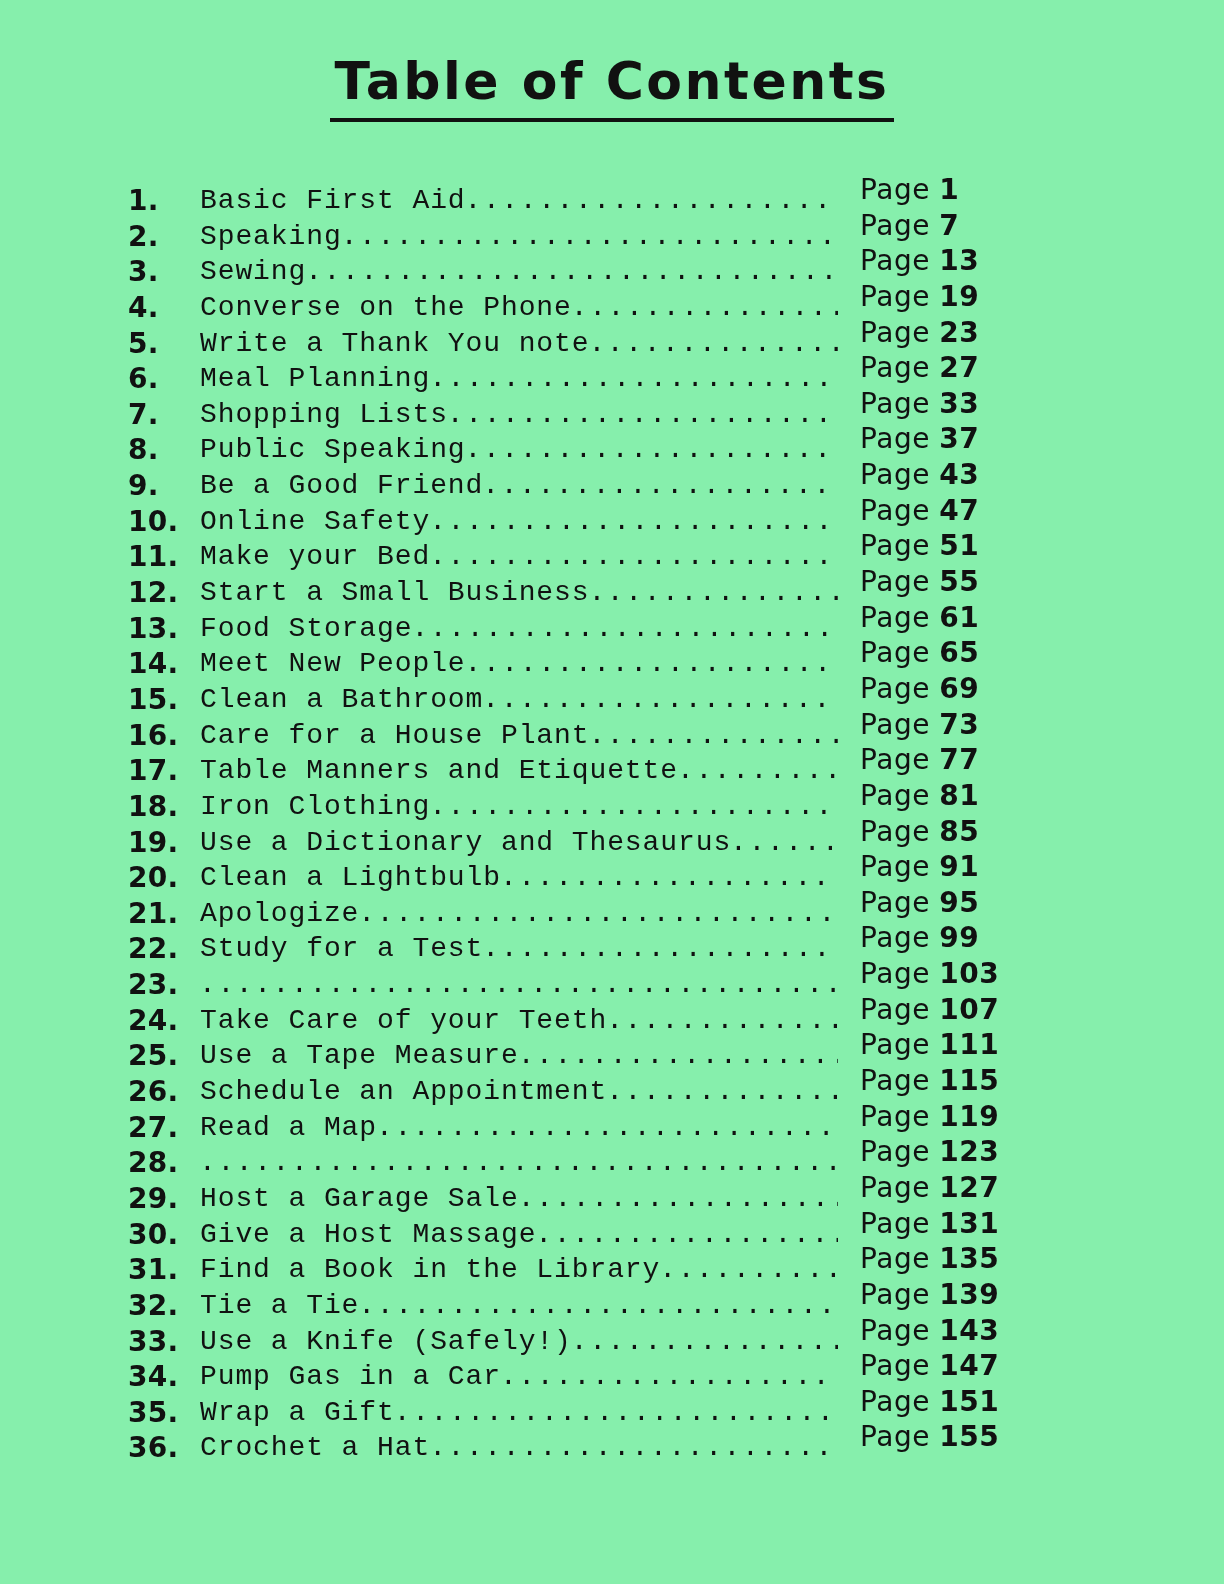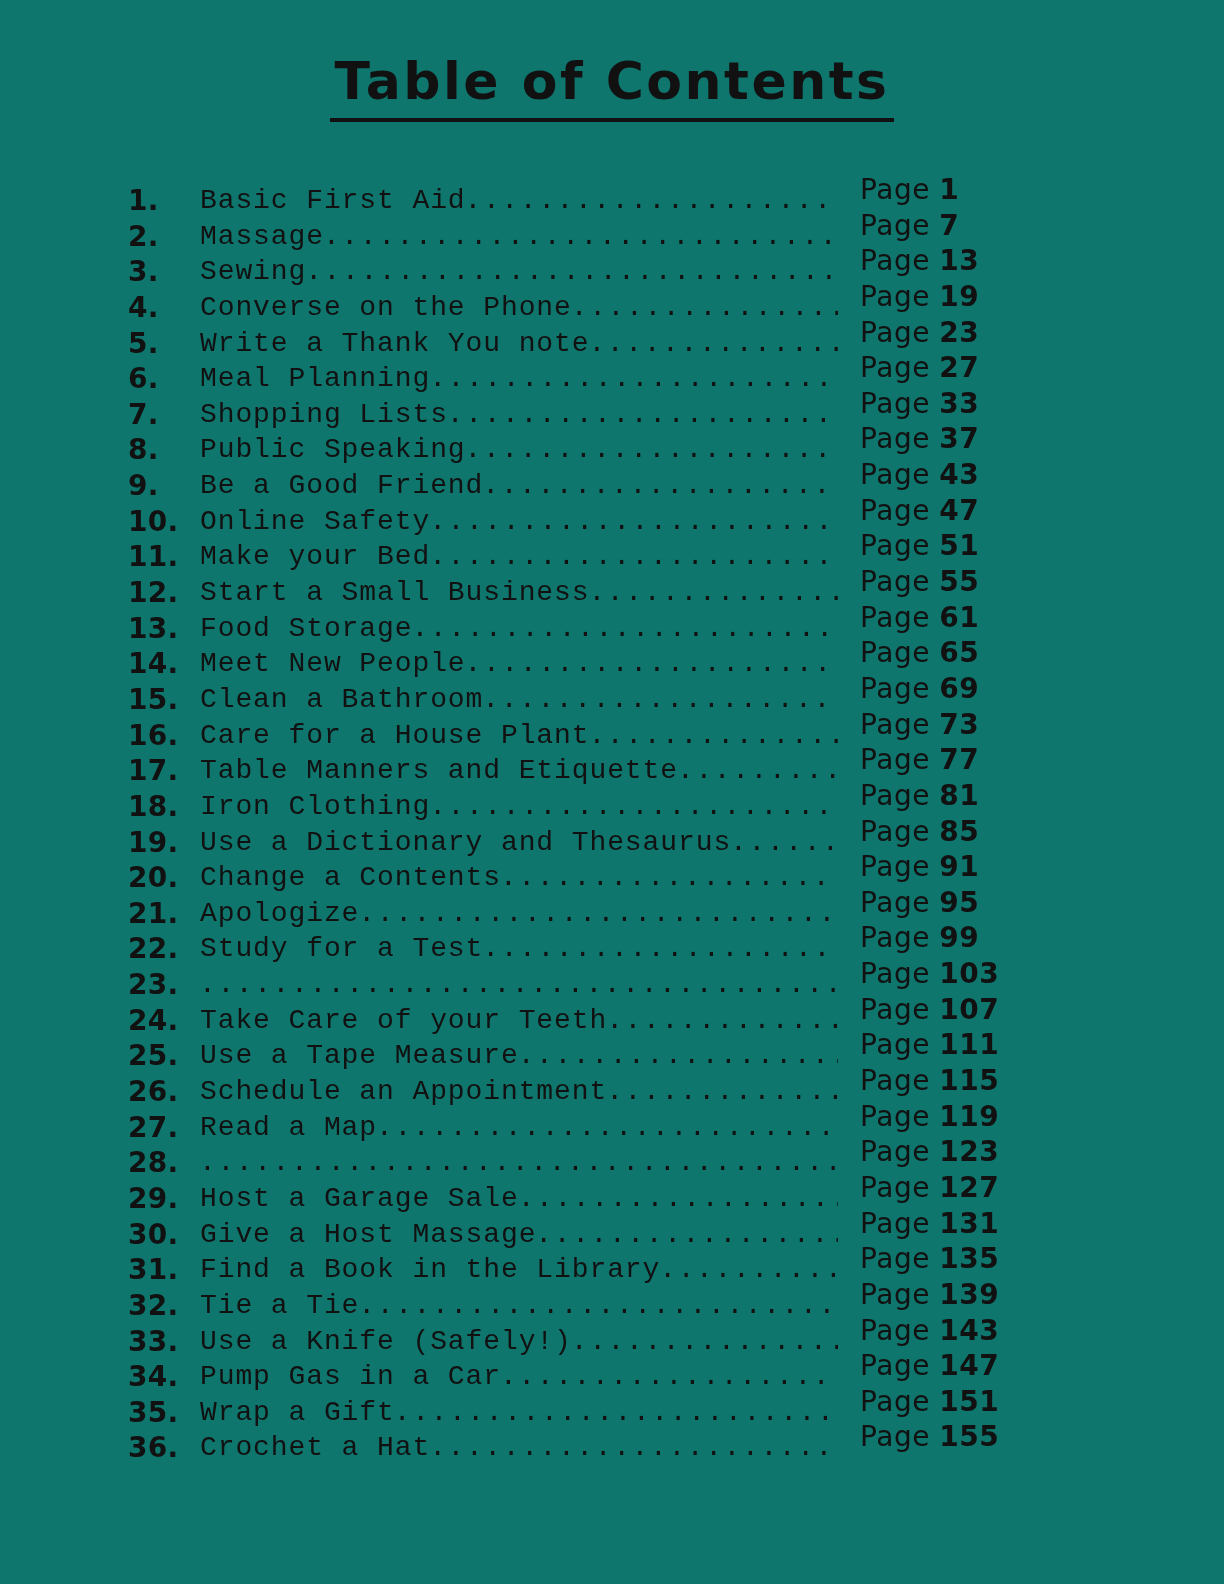--- a/index.html
+++ b/index.html
@@ -14,21 +14,21 @@
     position: relative;
     overflow: hidden;
     font-family: "DejaVu Sans", sans-serif;
     color: #111111;
     -webkit-font-smoothing: antialiased;
   }
 
   .page {
     position: absolute;
     inset: 0;
-    background: #0f766e;
+    background: #86efac;
   }
 
   
   .doc-title-wrap {
     position: absolute;
     top: 50px;
     left: 0;
     width: 1224px;
     text-align: center;
   }
@@ -128,21 +128,21 @@
           <span class="toc-title">Basic First Aid</span>
           <span class="toc-dots">
             <span>........................................................................................................................................................................................................</span>
           </span>
         </div>
         <div class="toc-page"><span class="pg-label">Page</span><span class="pg-num">1</span></div>
       </div>
       <div class="toc-row">
         <div class="toc-num">2.</div>
         <div class="toc-mid">
-          <span class="toc-title">Massage</span>
+          <span class="toc-title">Speaking</span>
           <span class="toc-dots">
             <span>........................................................................................................................................................................................................</span>
           </span>
         </div>
         <div class="toc-page"><span class="pg-label">Page</span><span class="pg-num">7</span></div>
       </div>
       <div class="toc-row">
         <div class="toc-num">3.</div>
         <div class="toc-mid">
           <span class="toc-title">Sewing</span>
@@ -308,21 +308,21 @@
           <span class="toc-title">Use a Dictionary and Thesaurus</span>
           <span class="toc-dots">
             <span>........................................................................................................................................................................................................</span>
           </span>
         </div>
         <div class="toc-page"><span class="pg-label">Page</span><span class="pg-num">85</span></div>
       </div>
       <div class="toc-row">
         <div class="toc-num">20.</div>
         <div class="toc-mid">
-          <span class="toc-title">Change a Contents</span>
+          <span class="toc-title">Clean a Lightbulb</span>
           <span class="toc-dots">
             <span>........................................................................................................................................................................................................</span>
           </span>
         </div>
         <div class="toc-page"><span class="pg-label">Page</span><span class="pg-num">91</span></div>
       </div>
       <div class="toc-row">
         <div class="toc-num">21.</div>
         <div class="toc-mid">
           <span class="toc-title">Apologize</span>

